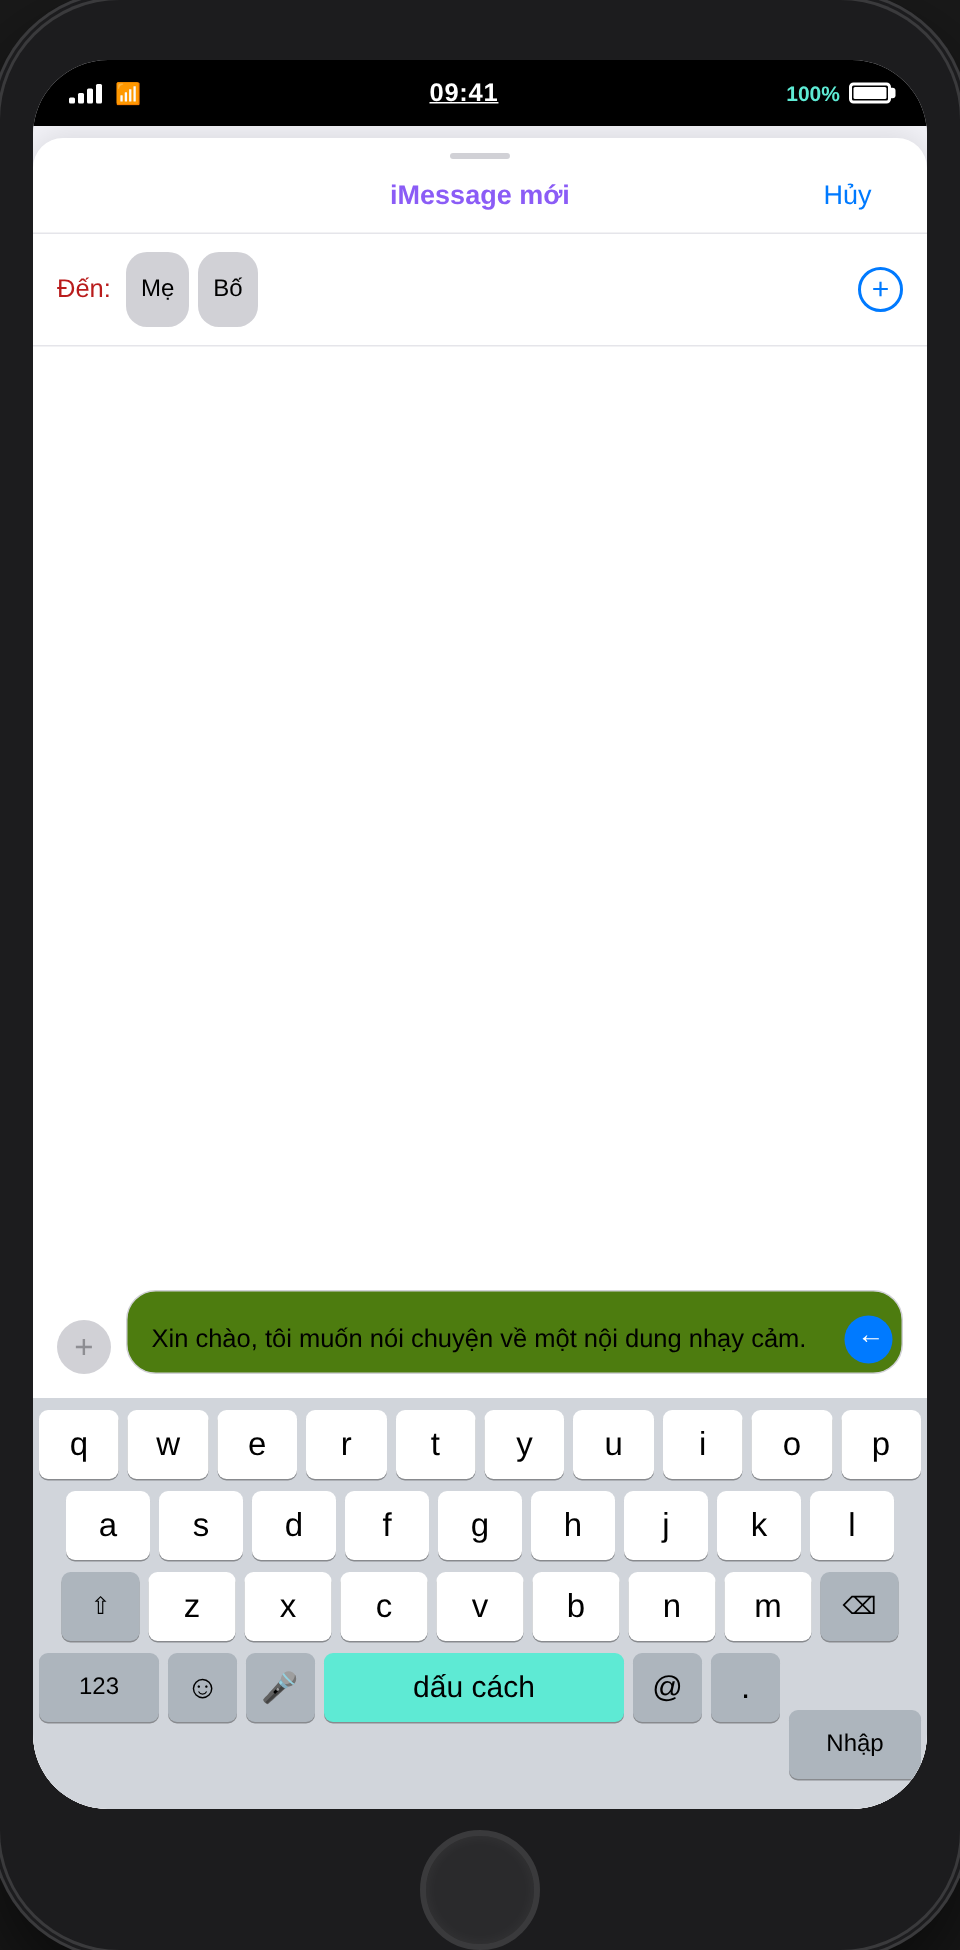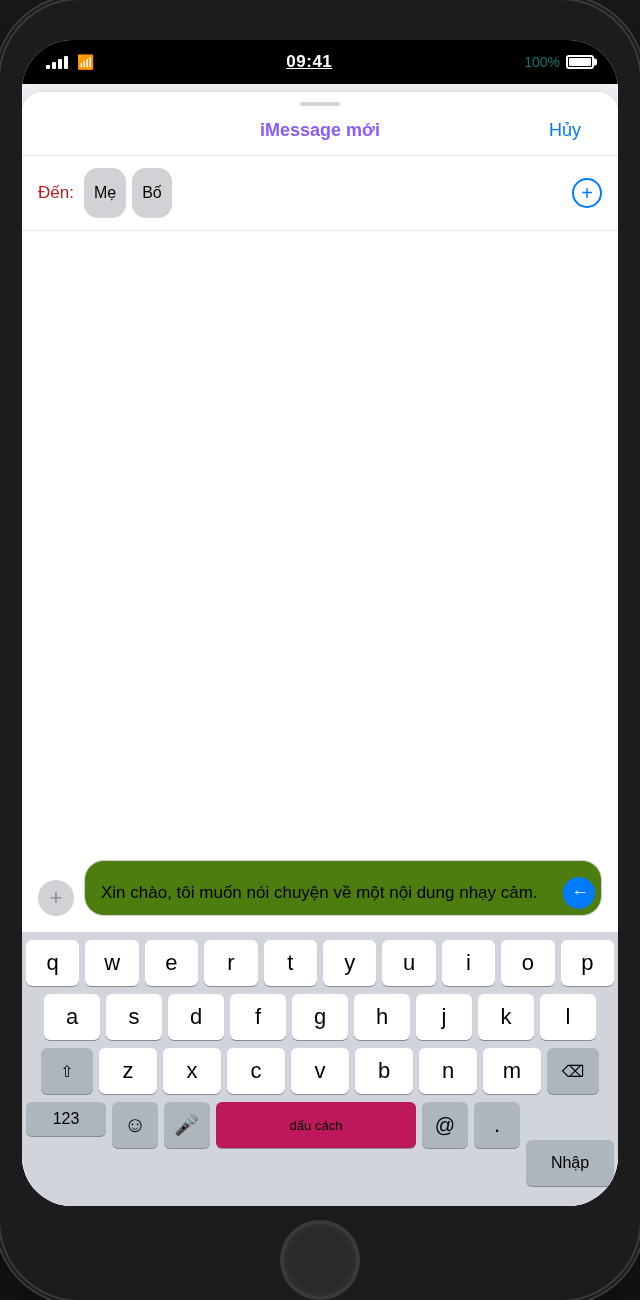--- a/index.html
+++ b/index.html
@@ -96,23 +96,23 @@
       text-decoration: underline;
     }
 
     .status-right {
       display: flex;
       align-items: center;
       gap: 6px;
     }
 
     .battery-percent {
-      color: #0f766e;
+      color: #5eead4;
       font-size: 14px;
-      font-weight: 400;
+      font-weight: 700;
     }
 
     .battery-icon {
       width: 28px;
       height: 14px;
       border: 2px solid white;
       border-radius: 3px;
       position: relative;
       display: flex;
       align-items: center;
@@ -344,21 +344,21 @@
     .keyboard-bottom-row {
       display: flex;
       justify-content: center;
       gap: 6px;
       margin-bottom: 6px;
     }
 
     .key-123 {
       background: #adb5bd;
       border-radius: 6px;
-      height: 34px;
+      height: 46px;
       display: flex;
       align-items: center;
       justify-content: center;
       font-size: 16px;
       color: #000;
       cursor: pointer;
       box-shadow: 0 1px 0 rgba(0,0,0,0.35);
       padding: 0 10px;
       min-width: 80px;
     }
@@ -383,28 +383,28 @@
       width: 46px;
       display: flex;
       align-items: center;
       justify-content: center;
       font-size: 20px;
       cursor: pointer;
       box-shadow: 0 1px 0 rgba(0,0,0,0.35);
     }
 
     .key-space {
-      background: #be185d;
+      background: #5eead4;
       border-radius: 6px;
       height: 46px;
       flex: 1;
       display: flex;
       align-items: center;
       justify-content: center;
-      font-size: 13px;
+      font-size: 20px;
       color: #000;
       cursor: pointer;
       box-shadow: 0 1px 0 rgba(0,0,0,0.35);
     }
 
     .key-at {
       background: #adb5bd;
       border-radius: 6px;
       height: 46px;
       width: 46px;

